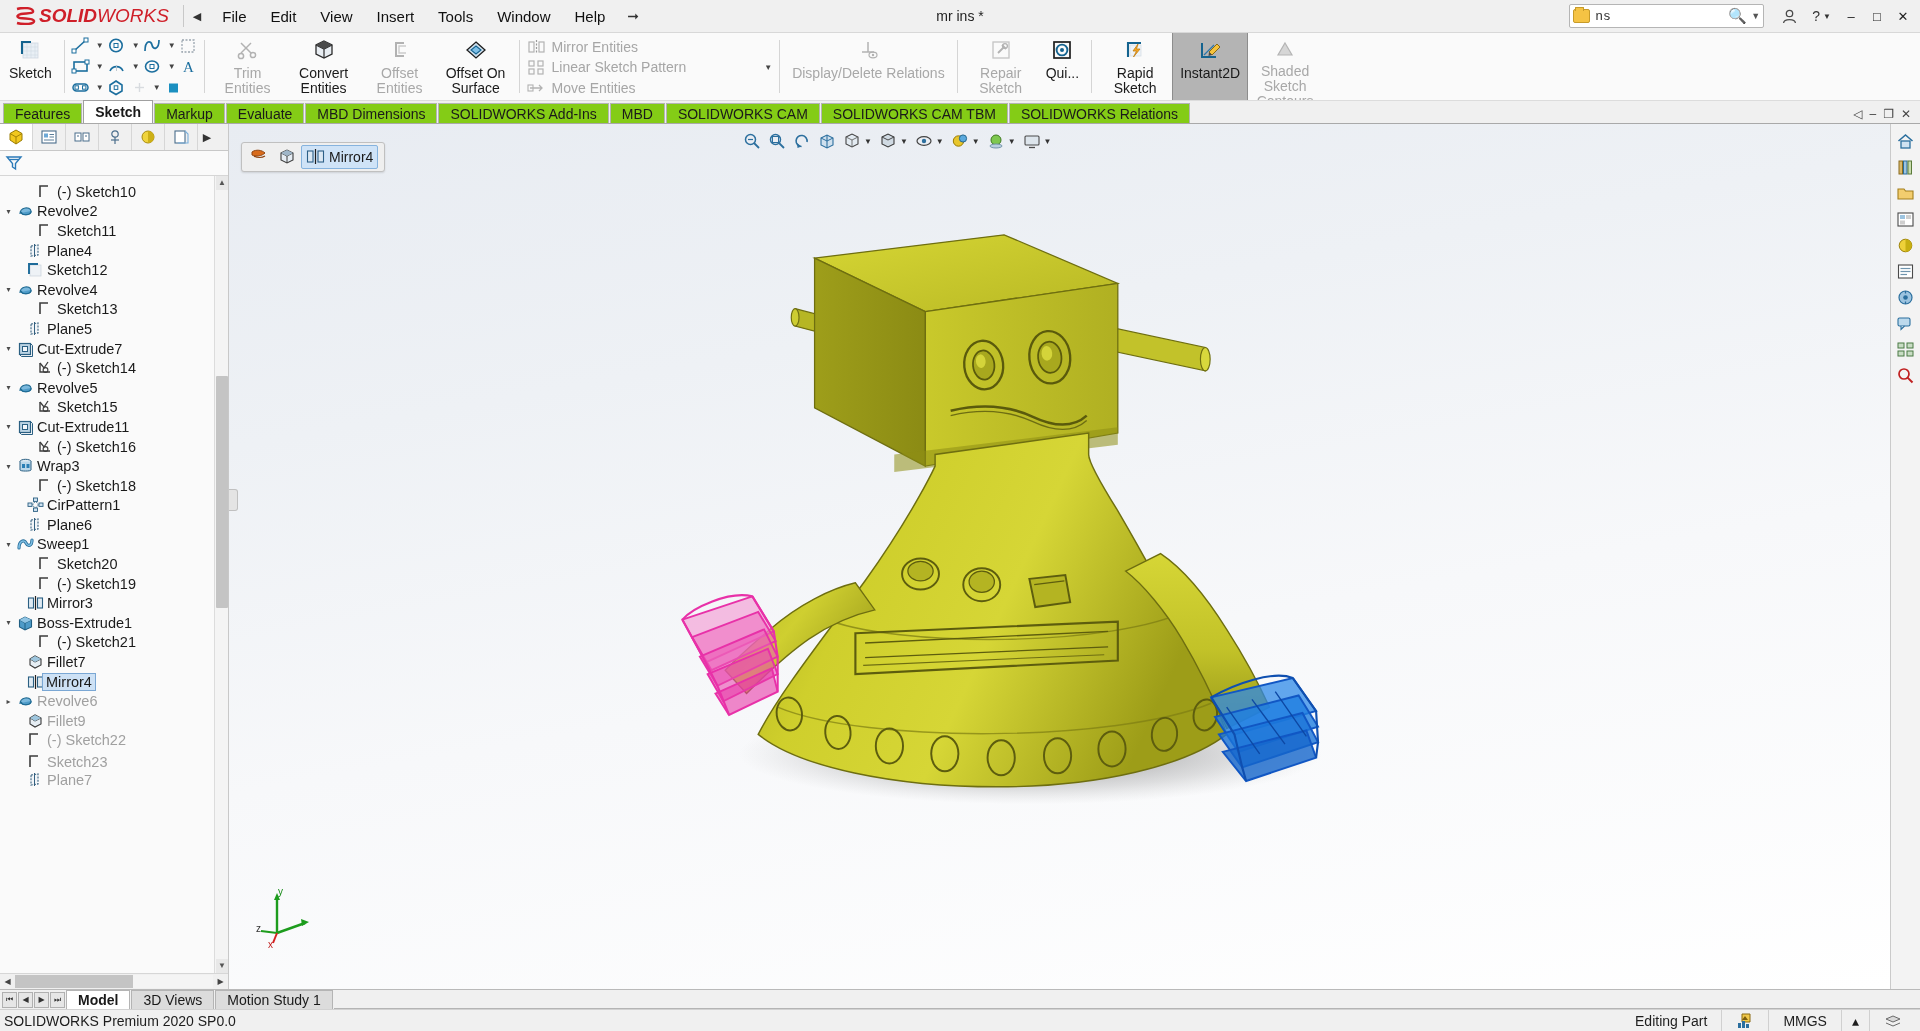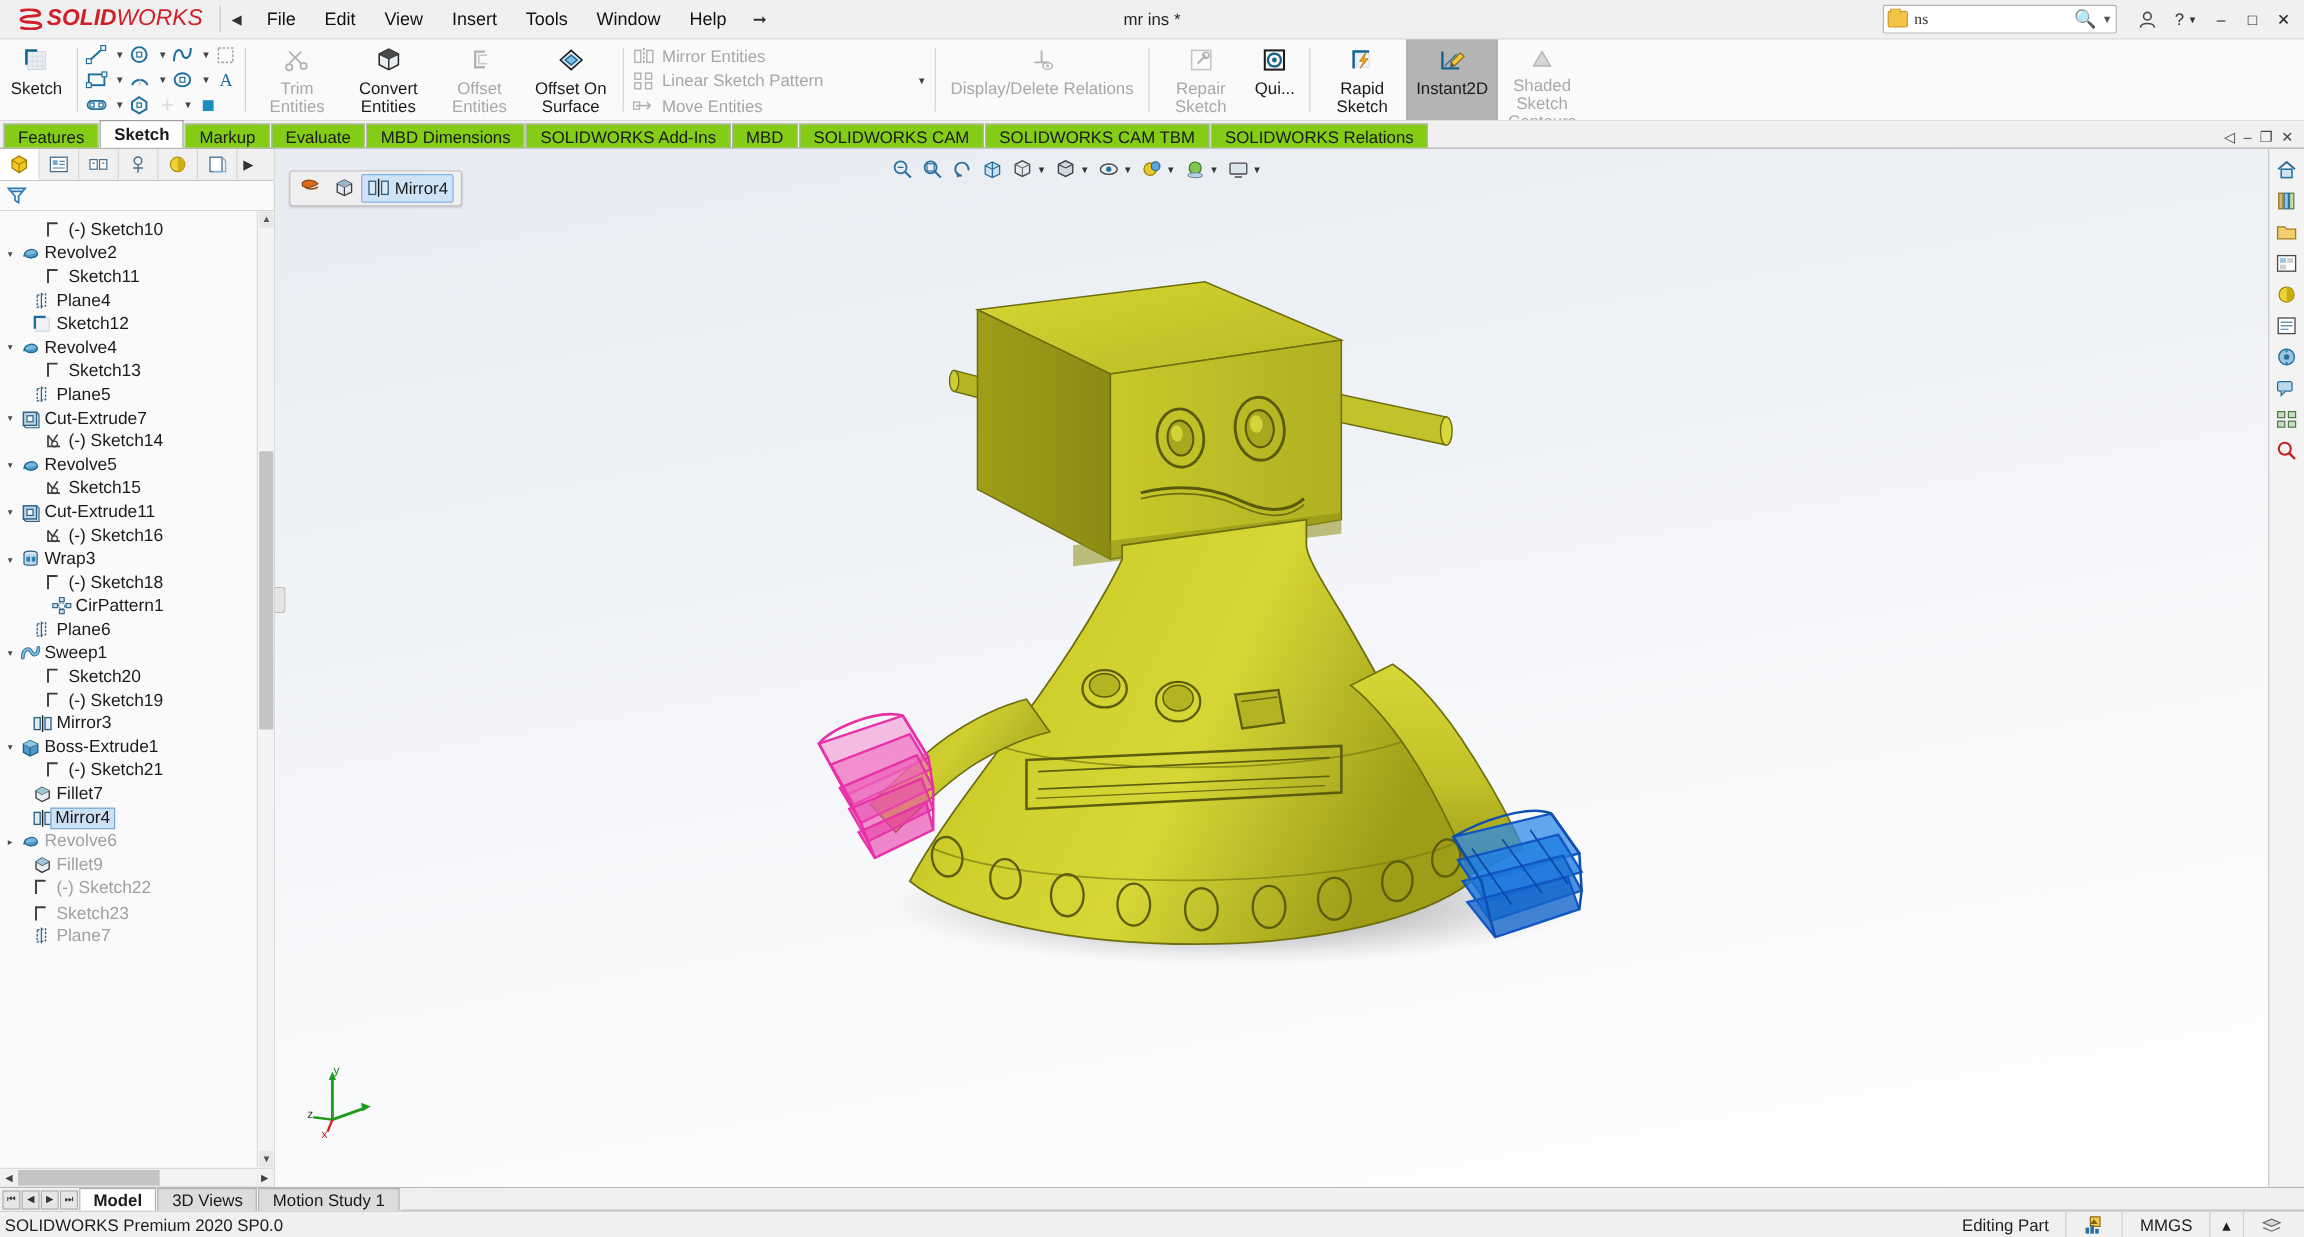--- a/index.html
+++ b/index.html
@@ -27,21 +27,21 @@
   .menubar .mi{ padding:3px 12px; font-size:15px; color:#101010; cursor:default;}
   .pin{ padding:0 10px; color:#333; font-size:14px;}
   .doc-title{ position:absolute; left:50%; transform:translateX(-50%); font-size:14px; color:#222;}
   .tb-right{ margin-left:auto; display:flex; align-items:center; height:100%; padding-right:4px; }
   .searchbox{
     display:flex; align-items:center; width:195px; height:24px; border:1px solid #b5b5b5;
     background:#fff; border-radius:2px; margin-right:10px; padding:0 3px;
   }
   .searchbox .folder{ width:17px;height:14px;background:#f5c344;border:1px solid #c79b29;border-radius:2px;margin-right:5px;position:relative;}
   .searchbox .folder:before{content:"";position:absolute;top:-3px;left:1px;width:7px;height:3px;background:#f5c344;border:1px solid #c79b29;border-bottom:none;border-radius:1px 1px 0 0;}
-  .searchbox input{ border:none; outline:none; flex:1; font-size:13px; font-family:Liberation Serif, serif; color:#333; min-width:10px;}
+  .searchbox input{ border:none; outline:none; flex:1; font-size:13px; font-family:Liberation Mono, monospace; color:#333; min-width:10px;}
   .searchbox .mag{ color:#1a6faa; font-size:15px; margin:0 2px;}
   .searchbox .cav{ color:#555; font-size:9px; margin-left:2px;}
   .ic-btn{ padding:0 7px; font-size:14px; color:#333; cursor:pointer; display:flex;align-items:center;height:100%;}
   .wbtn{ width:26px; text-align:center; font-size:13px; color:#222; cursor:pointer; line-height:33px; height:33px;}
 
   
   .ribbon{
     flex:0 0 68px; height:68px; background:#fafafa; display:flex; align-items:stretch;
     border-bottom:1px solid #dcdcdc; position:relative; overflow:hidden;
   }
@@ -707,21 +707,21 @@
             </div>
             <div class="tnode" style="padding-left: 22px;">
               <span class="twist"></span>
               <span class="ticon">
                 <svg width="16" height="16" viewBox="0 0 16 16">
                   <path d="M11 2 L3 2 L3 13" fill="none" stroke="#3d3d3d" stroke-width="1.6"></path>
                 </svg>
               </span>
               <span class="tlabel">(-) Sketch18</span>
             </div>
-            <div class="tnode" style="padding-left: 28px;">
+            <div class="tnode" style="padding-left: 12px;">
               <span class="twist"></span>
               <span class="ticon">
                 <svg width="17" height="16" viewBox="0 0 17 16">
                   <rect x="6.5" y="1" width="4" height="3.4" fill="#cfe2f1" stroke="#2a5f82" stroke-width=".9"></rect>
                   <rect x="1" y="6" width="4" height="3.4" fill="#cfe2f1" stroke="#2a5f82" stroke-width=".9"></rect>
                   <rect x="12" y="6" width="4" height="3.4" fill="#cfe2f1" stroke="#2a5f82" stroke-width=".9"></rect>
                   <rect x="6.5" y="11" width="4" height="3.4" fill="#cfe2f1" stroke="#2a5f82" stroke-width=".9"></rect>
                   <circle cx="8.5" cy="7.8" r="2.6" fill="none" stroke="#2a5f82" stroke-width=".9" stroke-dasharray="1.5 1"></circle>
                 </svg>
               </span>

